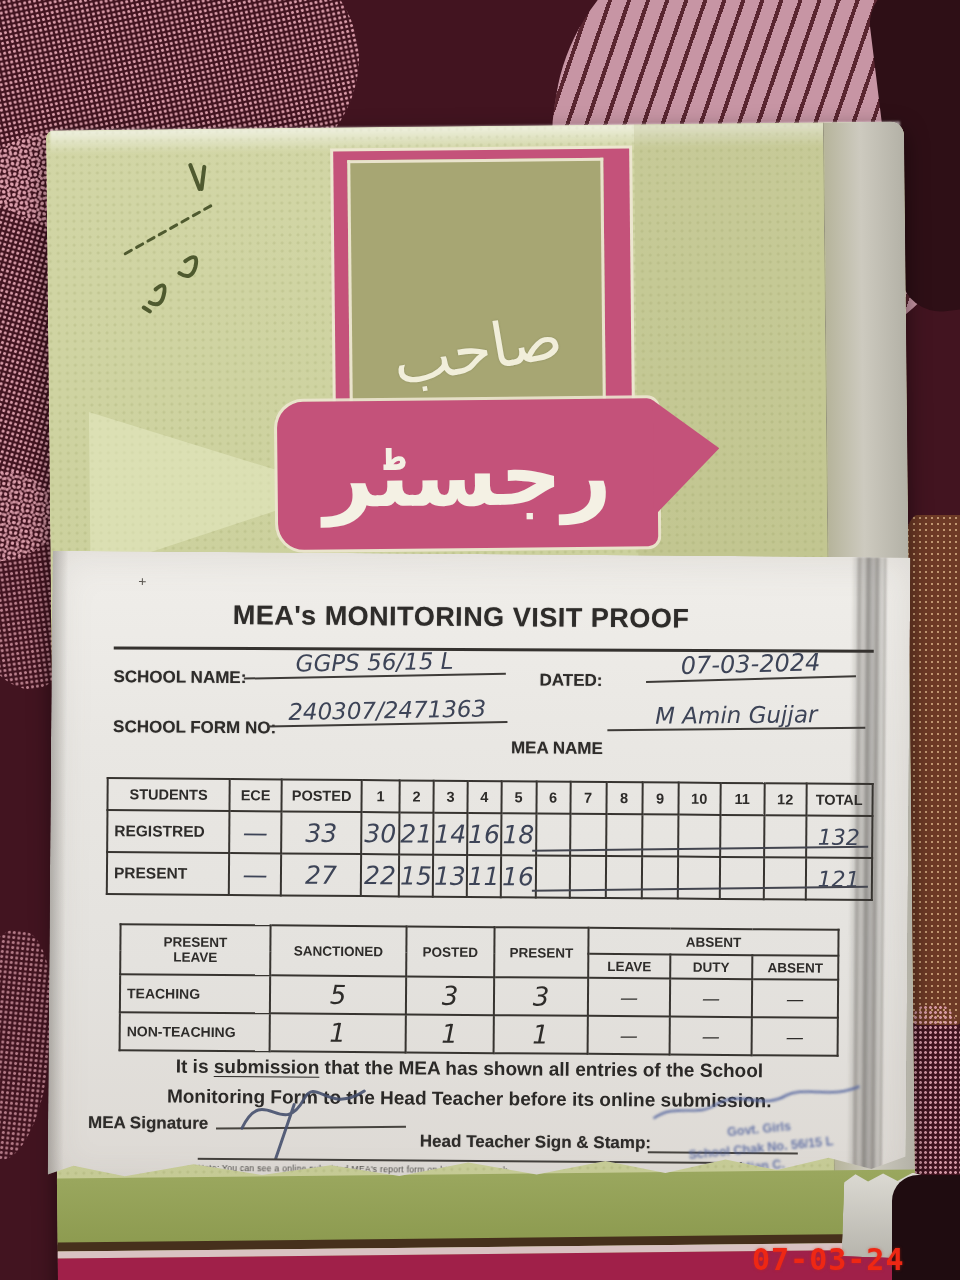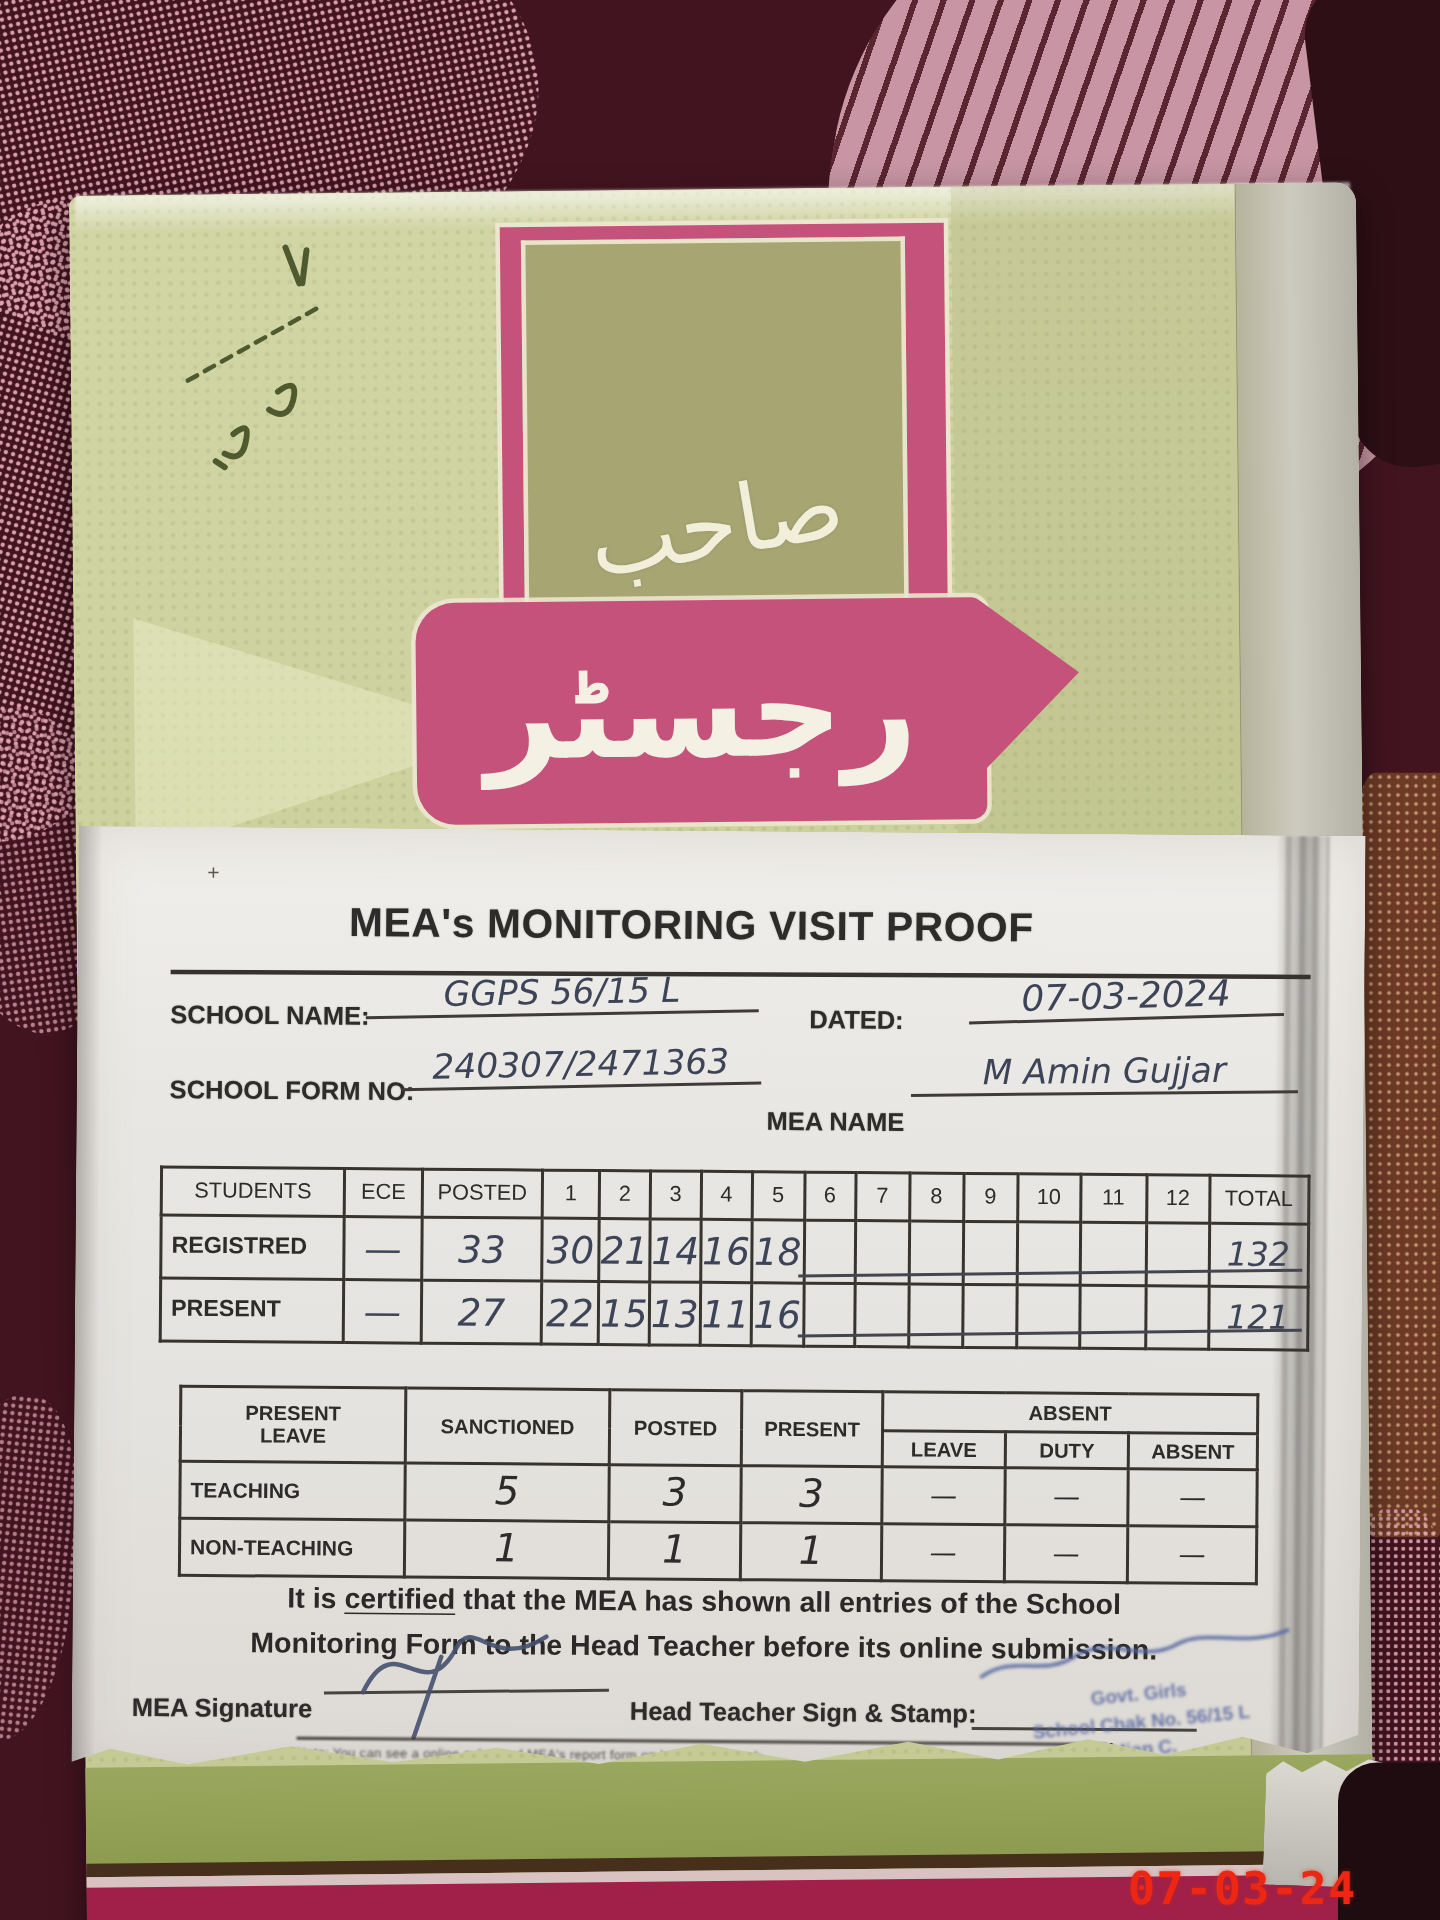--- a/index.html
+++ b/index.html
@@ -94,21 +94,21 @@
   .ptxt{color:#2e2c2a;text-shadow:0 0 1px rgba(45,42,40,.45);}
   .title{position:absolute;left:0;right:40px;top:48px;text-align:center;
         font-size:27px;font-weight:bold;letter-spacing:.5px;}
   .title-rule{position:absolute;left:62px;top:94px;width:760px;height:3px;
         background:#35322f;transform:rotate(-.2deg);}
   .lbl{position:absolute;font-weight:bold;font-size:17px;}
   .hw{font-family:"DejaVu Sans",sans-serif;font-style:italic;color:#3d4457;}
   .hw-line{position:absolute;border-bottom:2px solid #3e3b38;text-align:center;}
   .students{position:absolute;left:56px;top:226px;border-collapse:collapse;}
   .students th,.students td{border:2px solid #373430;padding:0;text-align:center;}
-  .students th{font-size:14.5px;font-weight:normal;height:30px;color:#2e2c2a;}
+  .students th{font-size:14.5px;font-weight:bold;height:30px;color:#2e2c2a;}
   .students td{height:40px;}
   .students .rowlbl{font-size:15.5px;font-weight:bold;text-align:left;padding-left:6px;color:#2e2c2a;}
   .students .hw{font-size:25px;font-style:italic;}
   .strike{position:absolute;border-top:2.5px solid #43454f;transform:rotate(-1.1deg);}
   .staff{position:absolute;left:70px;top:372px;border-collapse:collapse;}
   .staff th,.staff td{border:2px solid #373430;padding:0;text-align:center;color:#2e2c2a;}
   .staff th{font-size:13.5px;font-weight:bold;}
   .staff .rowlbl{font-size:14px;font-weight:bold;text-align:left;padding-left:6px;}
   .staff td{height:36px;}
   .staff .hw{font-size:26px;}
@@ -322,25 +322,25 @@
         <td class="hw">1</td>
         <td class="hw">1</td>
         <td class="hw" style="font-size:18px">—</td>
         <td class="hw" style="font-size:18px">—</td>
         <td class="hw" style="font-size:18px">—</td>
       </tr>
     </tbody>
       </table>
 
     <div class="cert">
-      <span>It is </span><u>certified</u><span> that the MEA has shown all entries of the School</span><br>
+      <span>It is </span><u>submission</u><span> that the MEA has shown all entries of the School</span><br>
       <span>Monitoring Form to the Head Teacher before its online submission.</span>
     </div>
 
-    <div class="lbl ptxt" style="left:40px;top:578px">MEA Signature</div>
+    <div class="lbl ptxt" style="left:40px;top:562px">MEA Signature</div>
     <div class="sig-underline" style="left:168px;top:574px;width:190px;transform:rotate(-1deg)"></div>
     <svg style="position:absolute;left:176px;top:522px" width="190" height="86" viewBox="0 0 190 86">
       <path d="M18,54 C40,8 58,66 80,24 C92,2 104,40 140,16 M70,30 L52,84" stroke="#46506e" stroke-width="3" fill="none" stroke-linecap="round" opacity=".9"></path>
     </svg>
     <div class="lbl ptxt" style="left:372px;top:578px">Head Teacher Sign &amp; Stamp:</div>
     <div class="sig-underline" style="left:600px;top:596px;width:150px"></div>
 
     <div class="stamp">
       <svg width="220" height="22" viewBox="0 0 220 22">
         <path d="M6,16 C30,2 48,20 70,8 C95,-4 115,18 140,6 C160,-2 185,14 214,4" stroke="#54659f" stroke-width="2.5" fill="none"></path>

